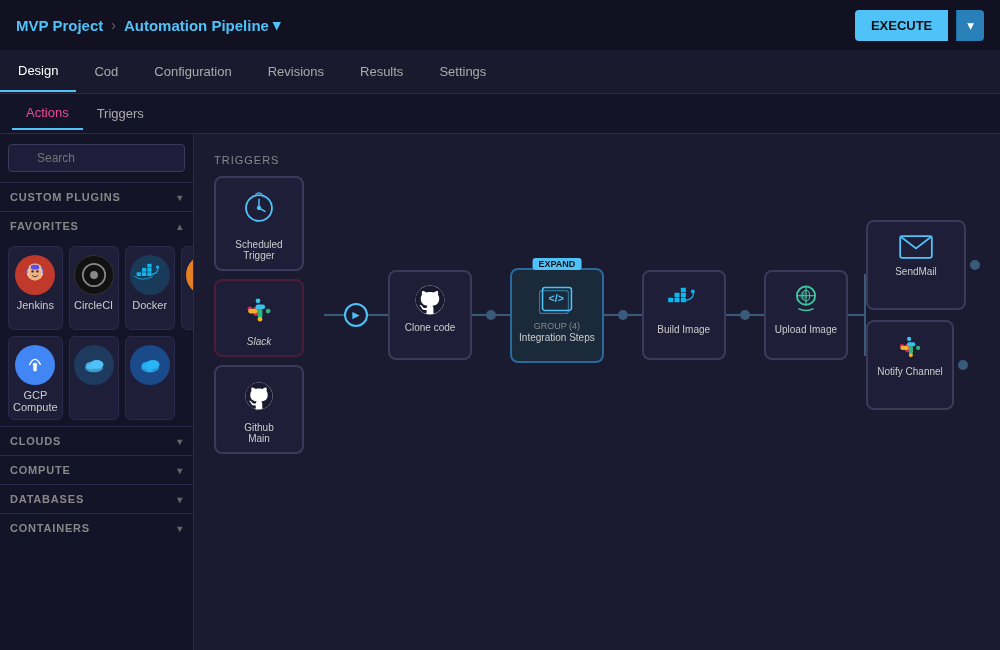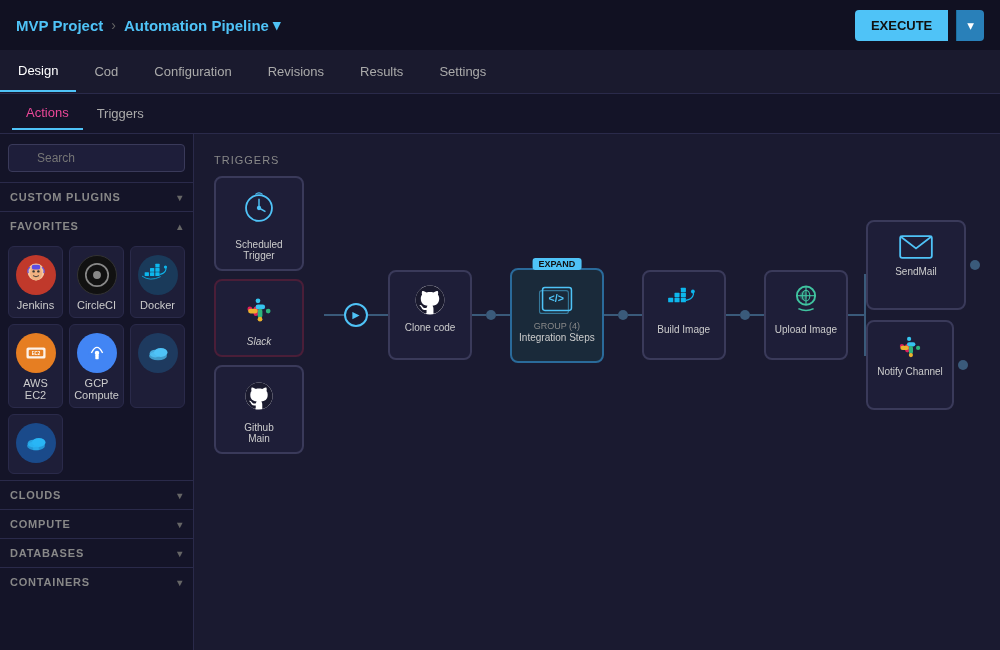--- a/index.html
+++ b/index.html
@@ -30,21 +30,21 @@
     .sidebar { width: 194px; background: #141428; border-right: 1px solid #2a2a4a; overflow-y: auto; flex-shrink: 0; }
     .search-box { padding: 10px 8px; }
     .search-input { width: 100%; background: #1e1e3a; border: 1px solid #3a3a5a; border-radius: 4px; padding: 6px 10px 6px 28px; color: #fff; font-size: 12px; outline: none; position: relative; }
     .search-wrapper { position: relative; }
     .search-icon-svg { position: absolute; left: 18px; top: 50%; transform: translateY(-50%); color: #666; font-size: 12px; }
 
     .sidebar-section { border-top: 1px solid #2a2a4a; }
     .sidebar-section-header { display: flex; align-items: center; justify-content: space-between; padding: 8px 10px; font-size: 11px; font-weight: 600; color: #888; letter-spacing: 0.8px; cursor: pointer; }
     .chevron { font-size: 10px; color: #666; }
 
-    .plugin-grid { display: grid; grid-template-columns: 1fr 1fr 1fr; gap: 6px; padding: 6px 8px; }
+    .plugin-grid { display: grid; grid-template-columns: 1fr 1fr 1fr 1fr; gap: 6px; padding: 6px 8px; }
     .plugin-item { display: flex; flex-direction: column; align-items: center; background: #1e1e38; border-radius: 6px; padding: 8px 4px 6px; cursor: pointer; border: 1px solid #2a2a4a; }
     .plugin-icon { width: 40px; height: 40px; border-radius: 50%; display: flex; align-items: center; justify-content: center; margin-bottom: 4px; font-size: 20px; }
     .plugin-label { font-size: 11px; color: #ccc; text-align: center; }
 
     
     .jenkins-icon { background: #c0392b; }
     .terraform-icon { background: #5c4ee5; }
     .circleci-icon { background: #1e1e1e; border: 1px solid #444; }
     .docker-icon { background: #0db7ed22; }
     .awsec2-icon { background: #ff9900; }

